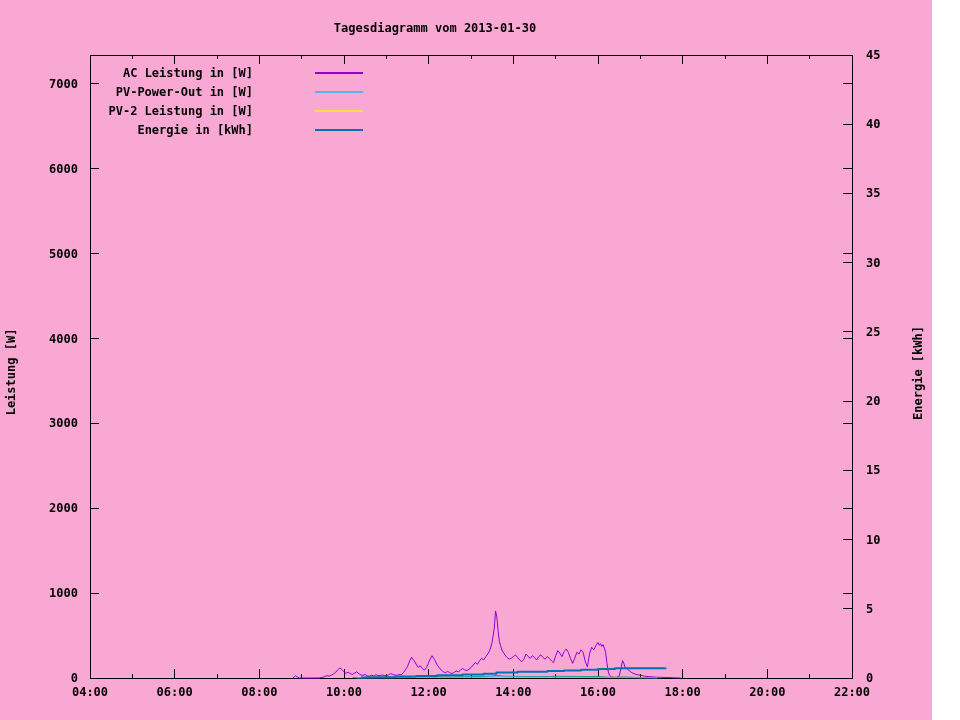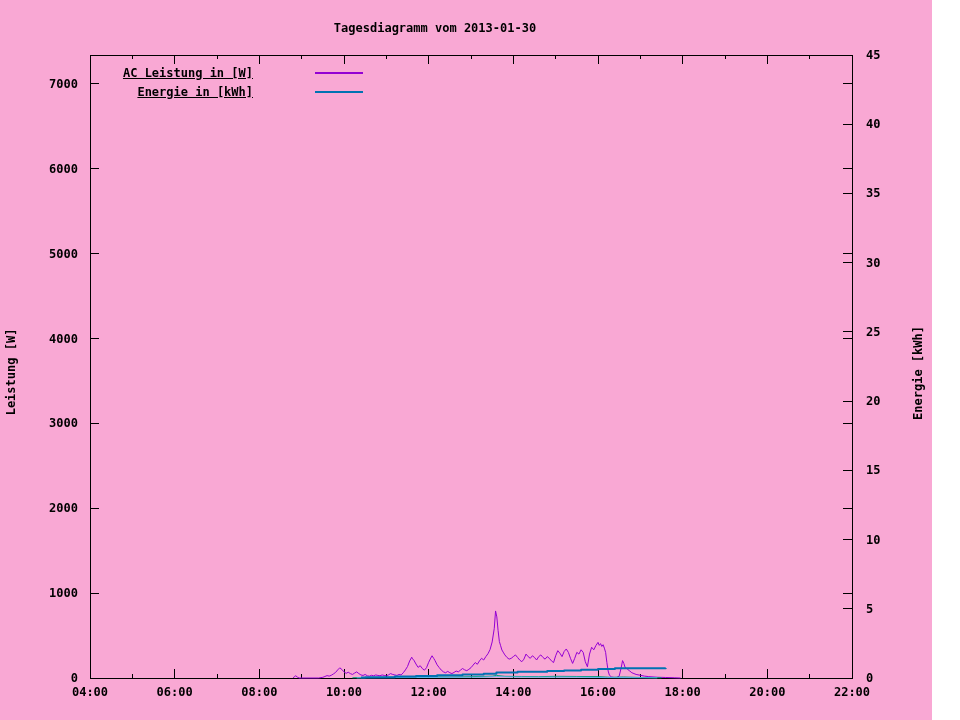--- a/index.html
+++ b/index.html
@@ -2,21 +2,21 @@
 <html><head>
 <meta charset="utf-8">
 <style>
   html,body{margin:0;padding:0;background:#fff;}
   #screen{position:relative;width:932px;height:720px;background:#f9a8d4;overflow:hidden;
           font-family:"DejaVu Sans Mono",monospace;}
   svg text{font:bold 12px "DejaVu Sans Mono",monospace;fill:#000000;}
   .legend{position:absolute;left:60px;top:63px;}
   .legend-row{display:flex;align-items:center;height:19px;}
   .legend-label{display:inline-block;width:193px;text-align:right;
-                font:bold 12px "DejaVu Sans Mono",monospace;color:#000;white-space:pre;text-decoration:underline;}
+                font:bold 12px "DejaVu Sans Mono",monospace;color:#000;white-space:pre;}
   .legend-sample{display:inline-block;width:48px;height:0;border-top:2px solid #000;margin-left:62px;}
 </style>
 </head>
 <body>
 
 <div id="screen">
 
   <svg id="chart-svg" width="960" height="720">
     <text x="435" y="32" text-anchor="middle">Tagesdiagramm vom 2013-01-30</text>
     <text x="15" y="372" text-anchor="middle" transform="rotate(-90 15 372)">Leistung [W]</text>
@@ -123,18 +123,26 @@
         <path d="M360.93 677.58 H365.17 V677.31 H394.80 V676.62 H415.97 V675.92 H437.13 V675.23 H462.53 V674.54 H483.70 V673.85 H496.40 V672.46 H517.57 V671.77 H547.20 V671.08 H564.13 V670.39 H581.07 V669.69 H598.00 V669.00 H614.93 V668.31 H665.73 V668.03" fill="none" stroke="#0072B2" stroke-width="2" stroke-linejoin="round"></path>
       </g>
   </svg>
 
   <div class="legend">
     <div class="legend-row">
       <span class="legend-label">AC Leistung in [W]</span>
       <span class="legend-sample" style="border-top-color: rgb(148, 0, 211);"></span>
     </div>
     <div class="legend-row">
+      <span class="legend-label">PV-Power-Out in [W]</span>
+      <span class="legend-sample" style="border-top-color: rgb(86, 180, 233);"></span>
+    </div>
+    <div class="legend-row">
+      <span class="legend-label">PV-2 Leistung in [W]</span>
+      <span class="legend-sample" style="border-top-color: rgb(240, 228, 66);"></span>
+    </div>
+    <div class="legend-row">
       <span class="legend-label">Energie in [kWh]</span>
       <span class="legend-sample" style="border-top-color: rgb(0, 114, 178);"></span>
     </div>
   </div>
 
 </div>
 
 </body></html>

